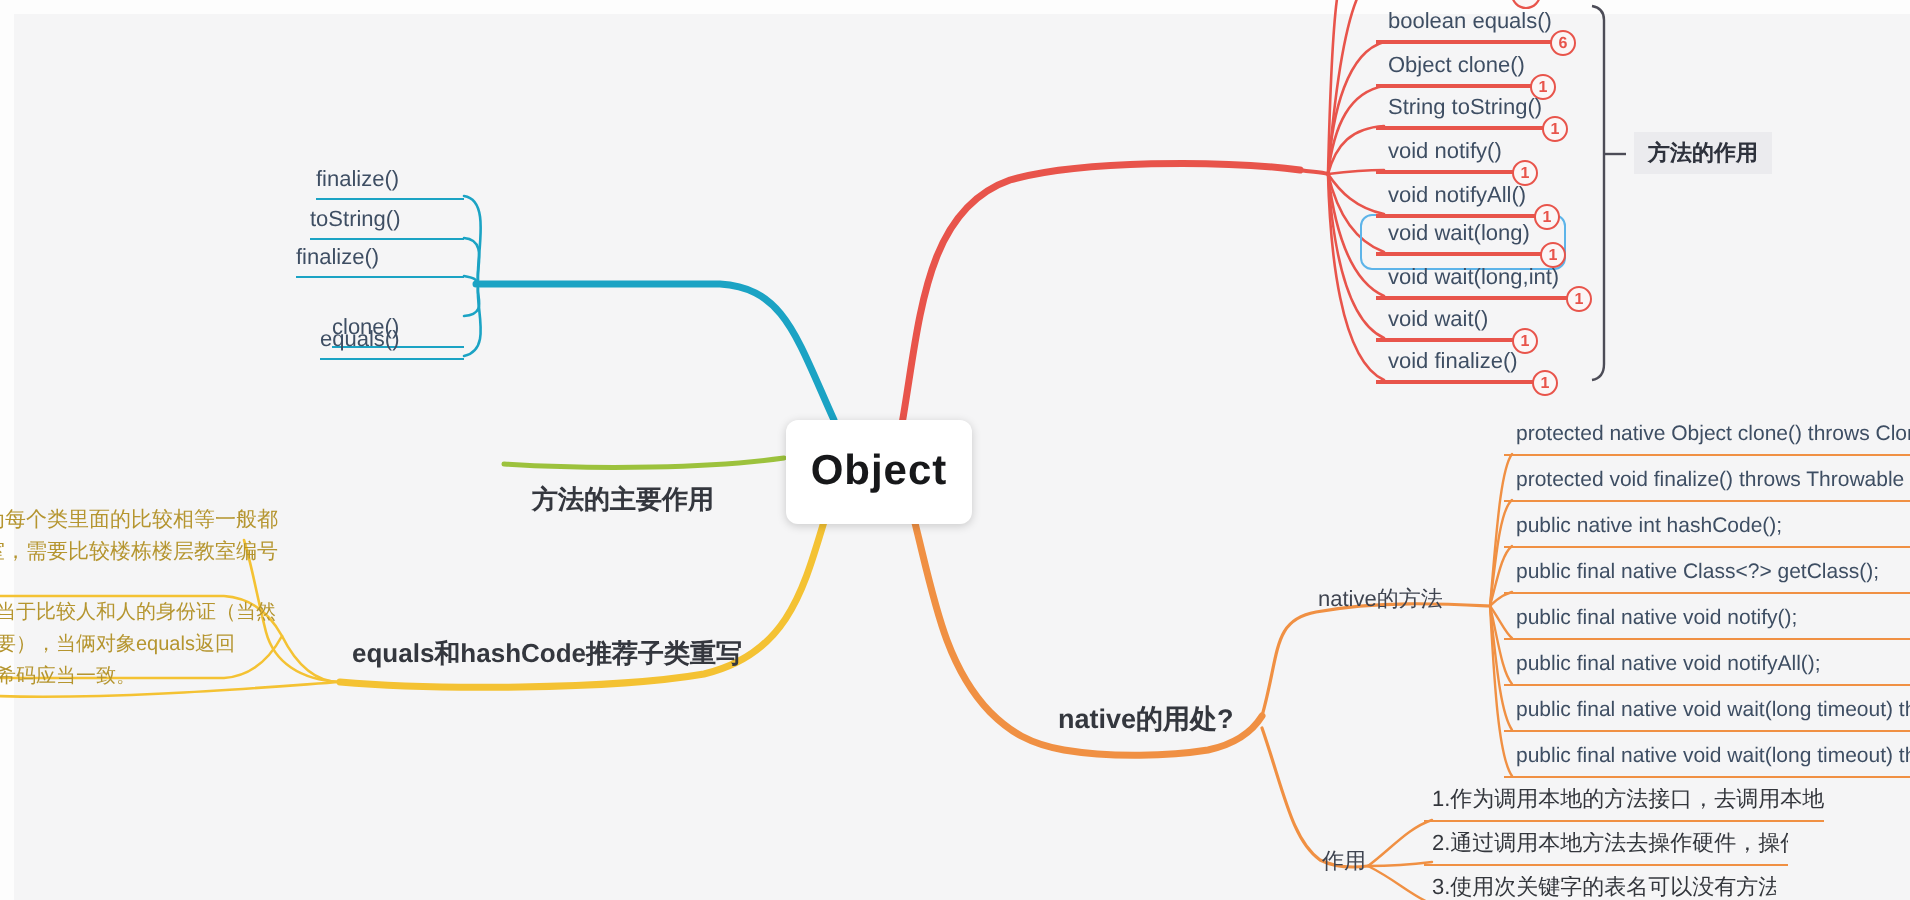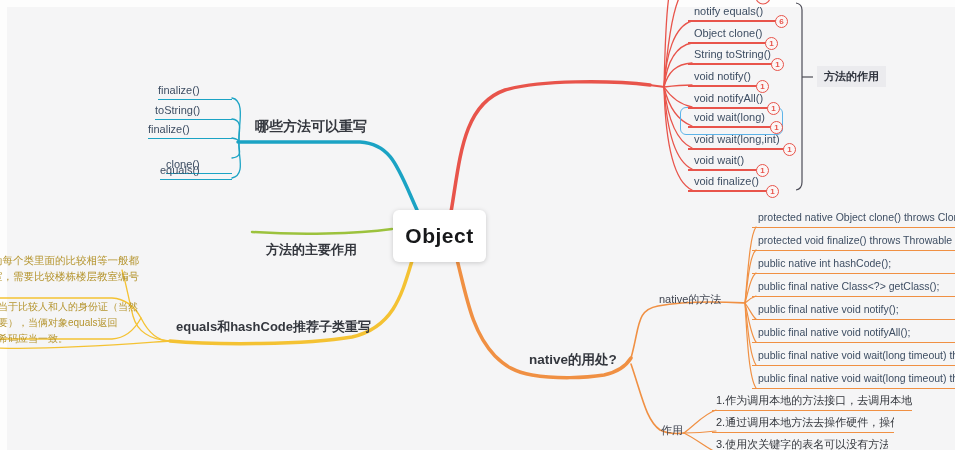--- a/index.html
+++ b/index.html
@@ -127,21 +127,21 @@
       <path d="M684,433 C698,440 706,448 716,452" stroke-width="1.2"></path>
     </g>
   </svg>
 
   <div class="center-node">Object</div>
 
 
   <div class="selection-box"></div>
 
   <div class="m-item" style="top:5px;width:87px;">
-    <span>notify equals()</span>
+    <span>boolean equals()</span>
     <span class="badge">6</span>
   </div>
   <div class="m-item" style="top:27px;width:77px;">
     <span>Object clone()</span>
     <span class="badge">1</span>
   </div>
   <div class="m-item" style="top:48px;width:83px;">
     <span>String toString()</span>
     <span class="badge">1</span>
   </div>
@@ -165,21 +165,20 @@
     <span>void wait()</span>
     <span class="badge">1</span>
   </div>
   <div class="m-item" style="top:175px;width:78px;">
     <span>void finalize()</span>
     <span class="badge">1</span>
   </div>
 
   <div class="summary-box">方法的作用</div>
 
-  <div class="lbl lbl-14" style="left:255px;top:118px;">哪些方法可以重写</div>
   <div class="o-item" style="left:158px;top:84px;width:74px;">finalize()</div>
   <div class="o-item" style="left:155px;top:104px;width:77px;">toString()</div>
   <div class="o-item" style="left:148px;top:123px;width:84px;">finalize()</div>
   <div class="o-item" style="left:166px;top:144px;width:66px;margin-top:14px;">clone()</div>
   <div class="o-item" style="left:160px;top:164px;width:72px;">equals()</div>
 
   <div class="lbl lbl-13" style="left:266px;top:210px;margin-top:31px;">方法的主要作用</div>
 
   <div class="lbl lbl-13" style="left:176px;top:318px;">equals和hashCode推荐子类重写</div>
   <div class="note" style="left:-8px;top:252px;">

